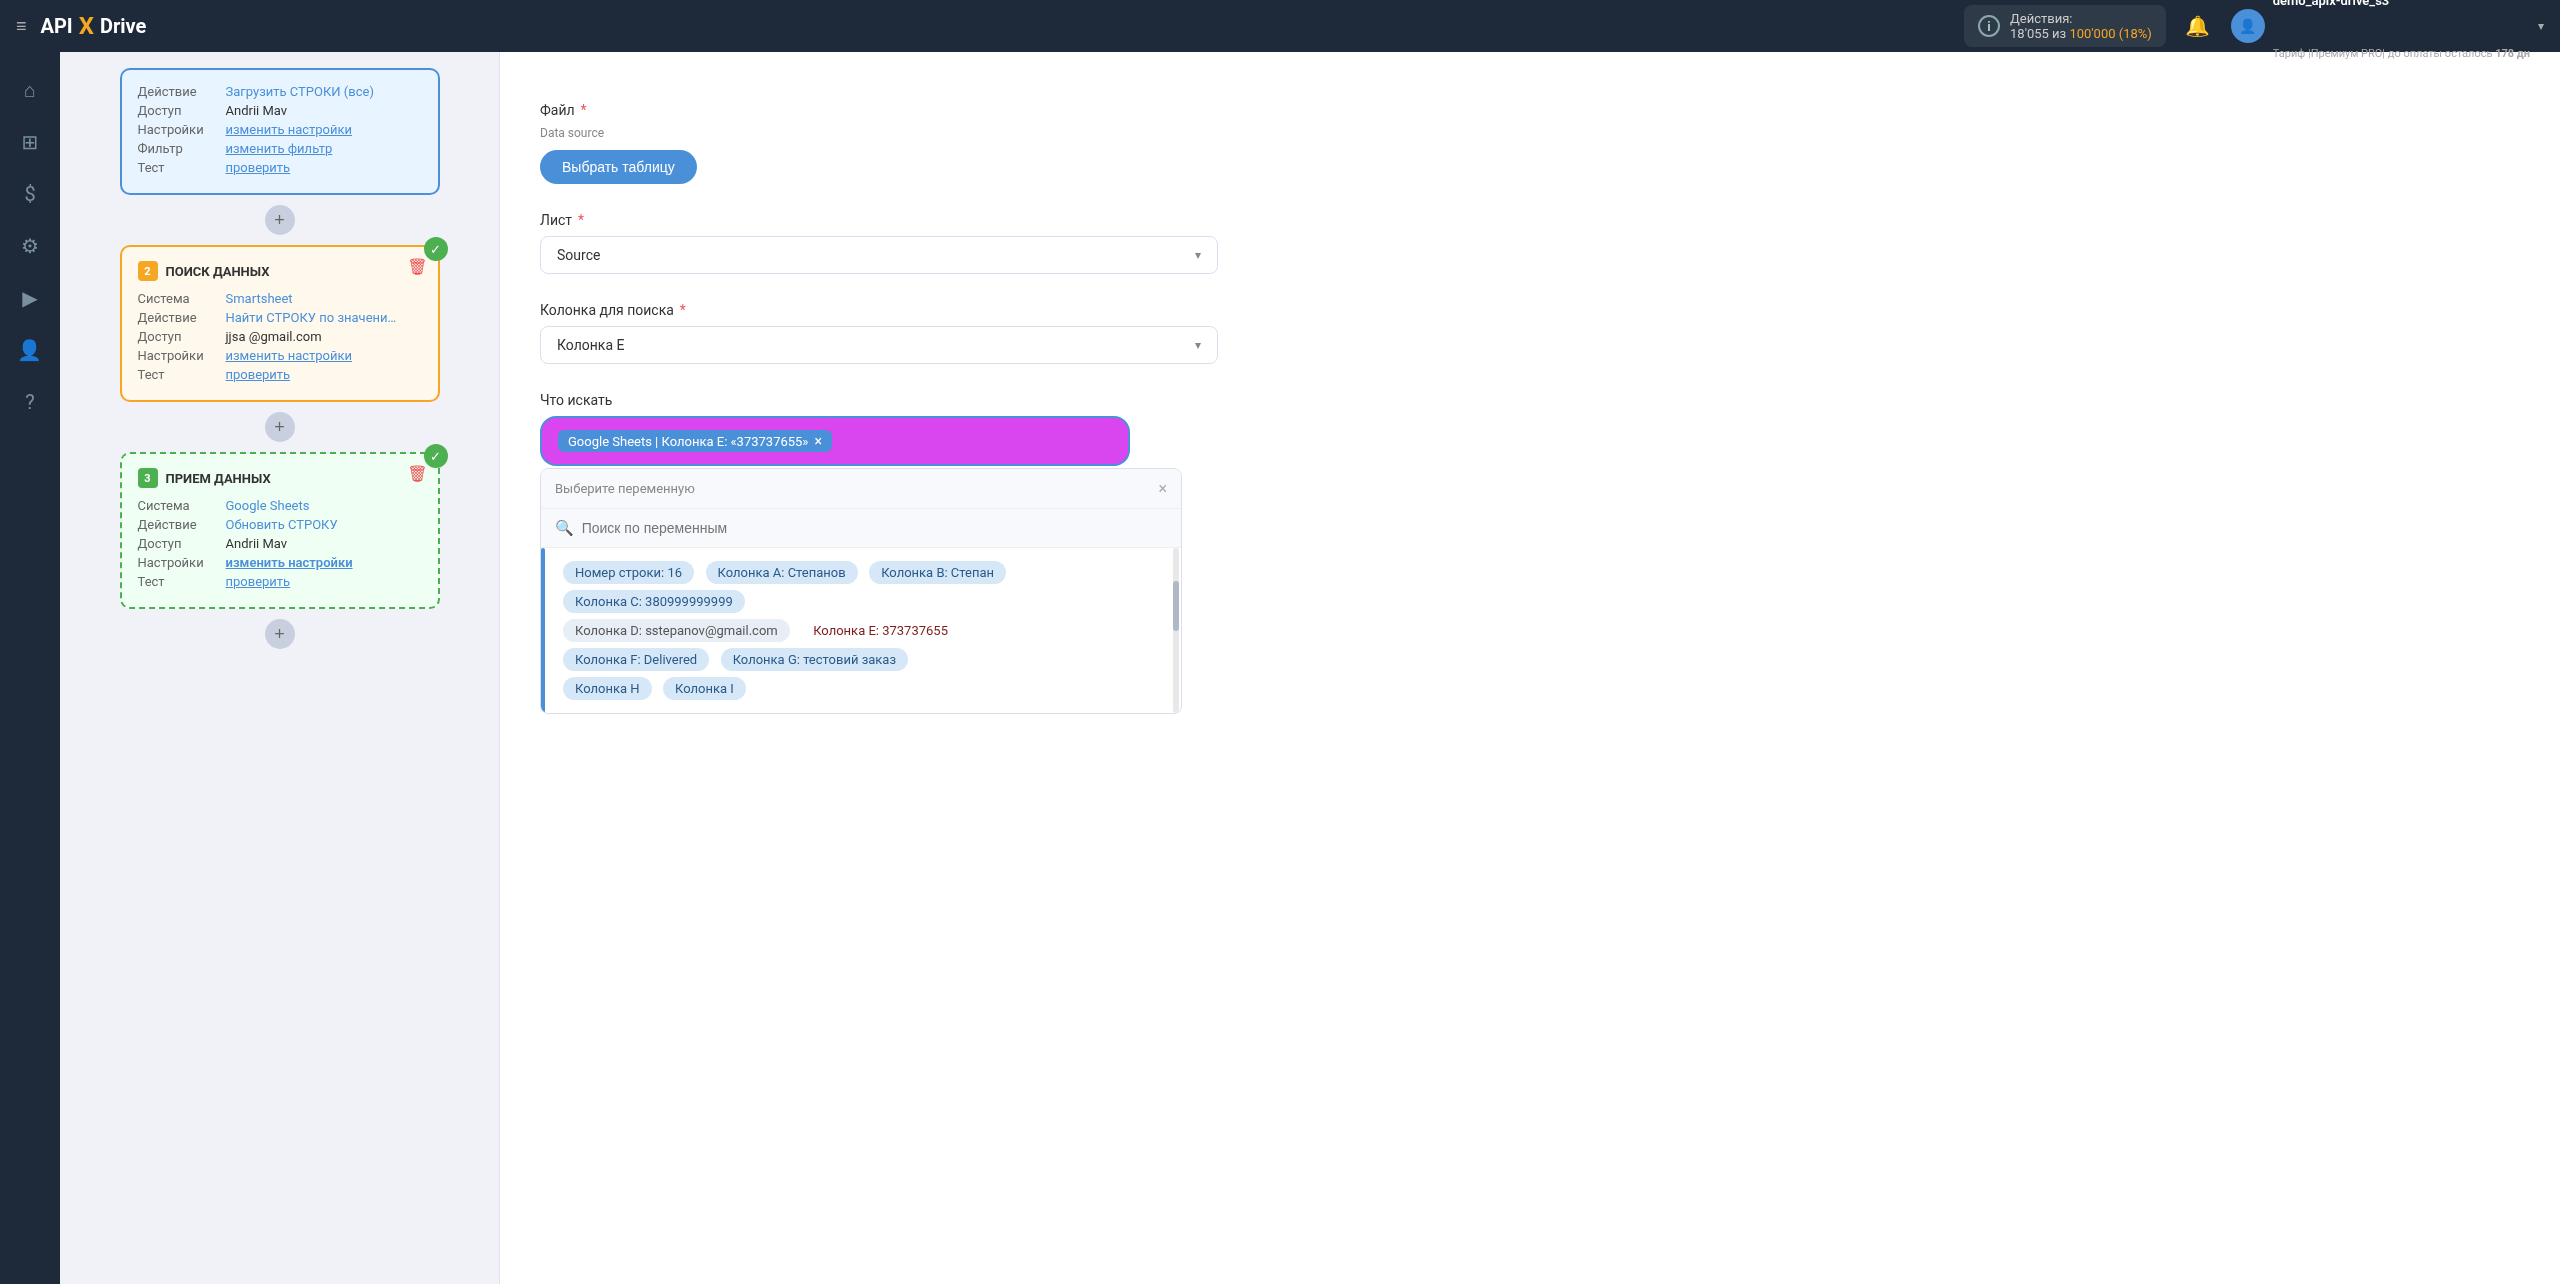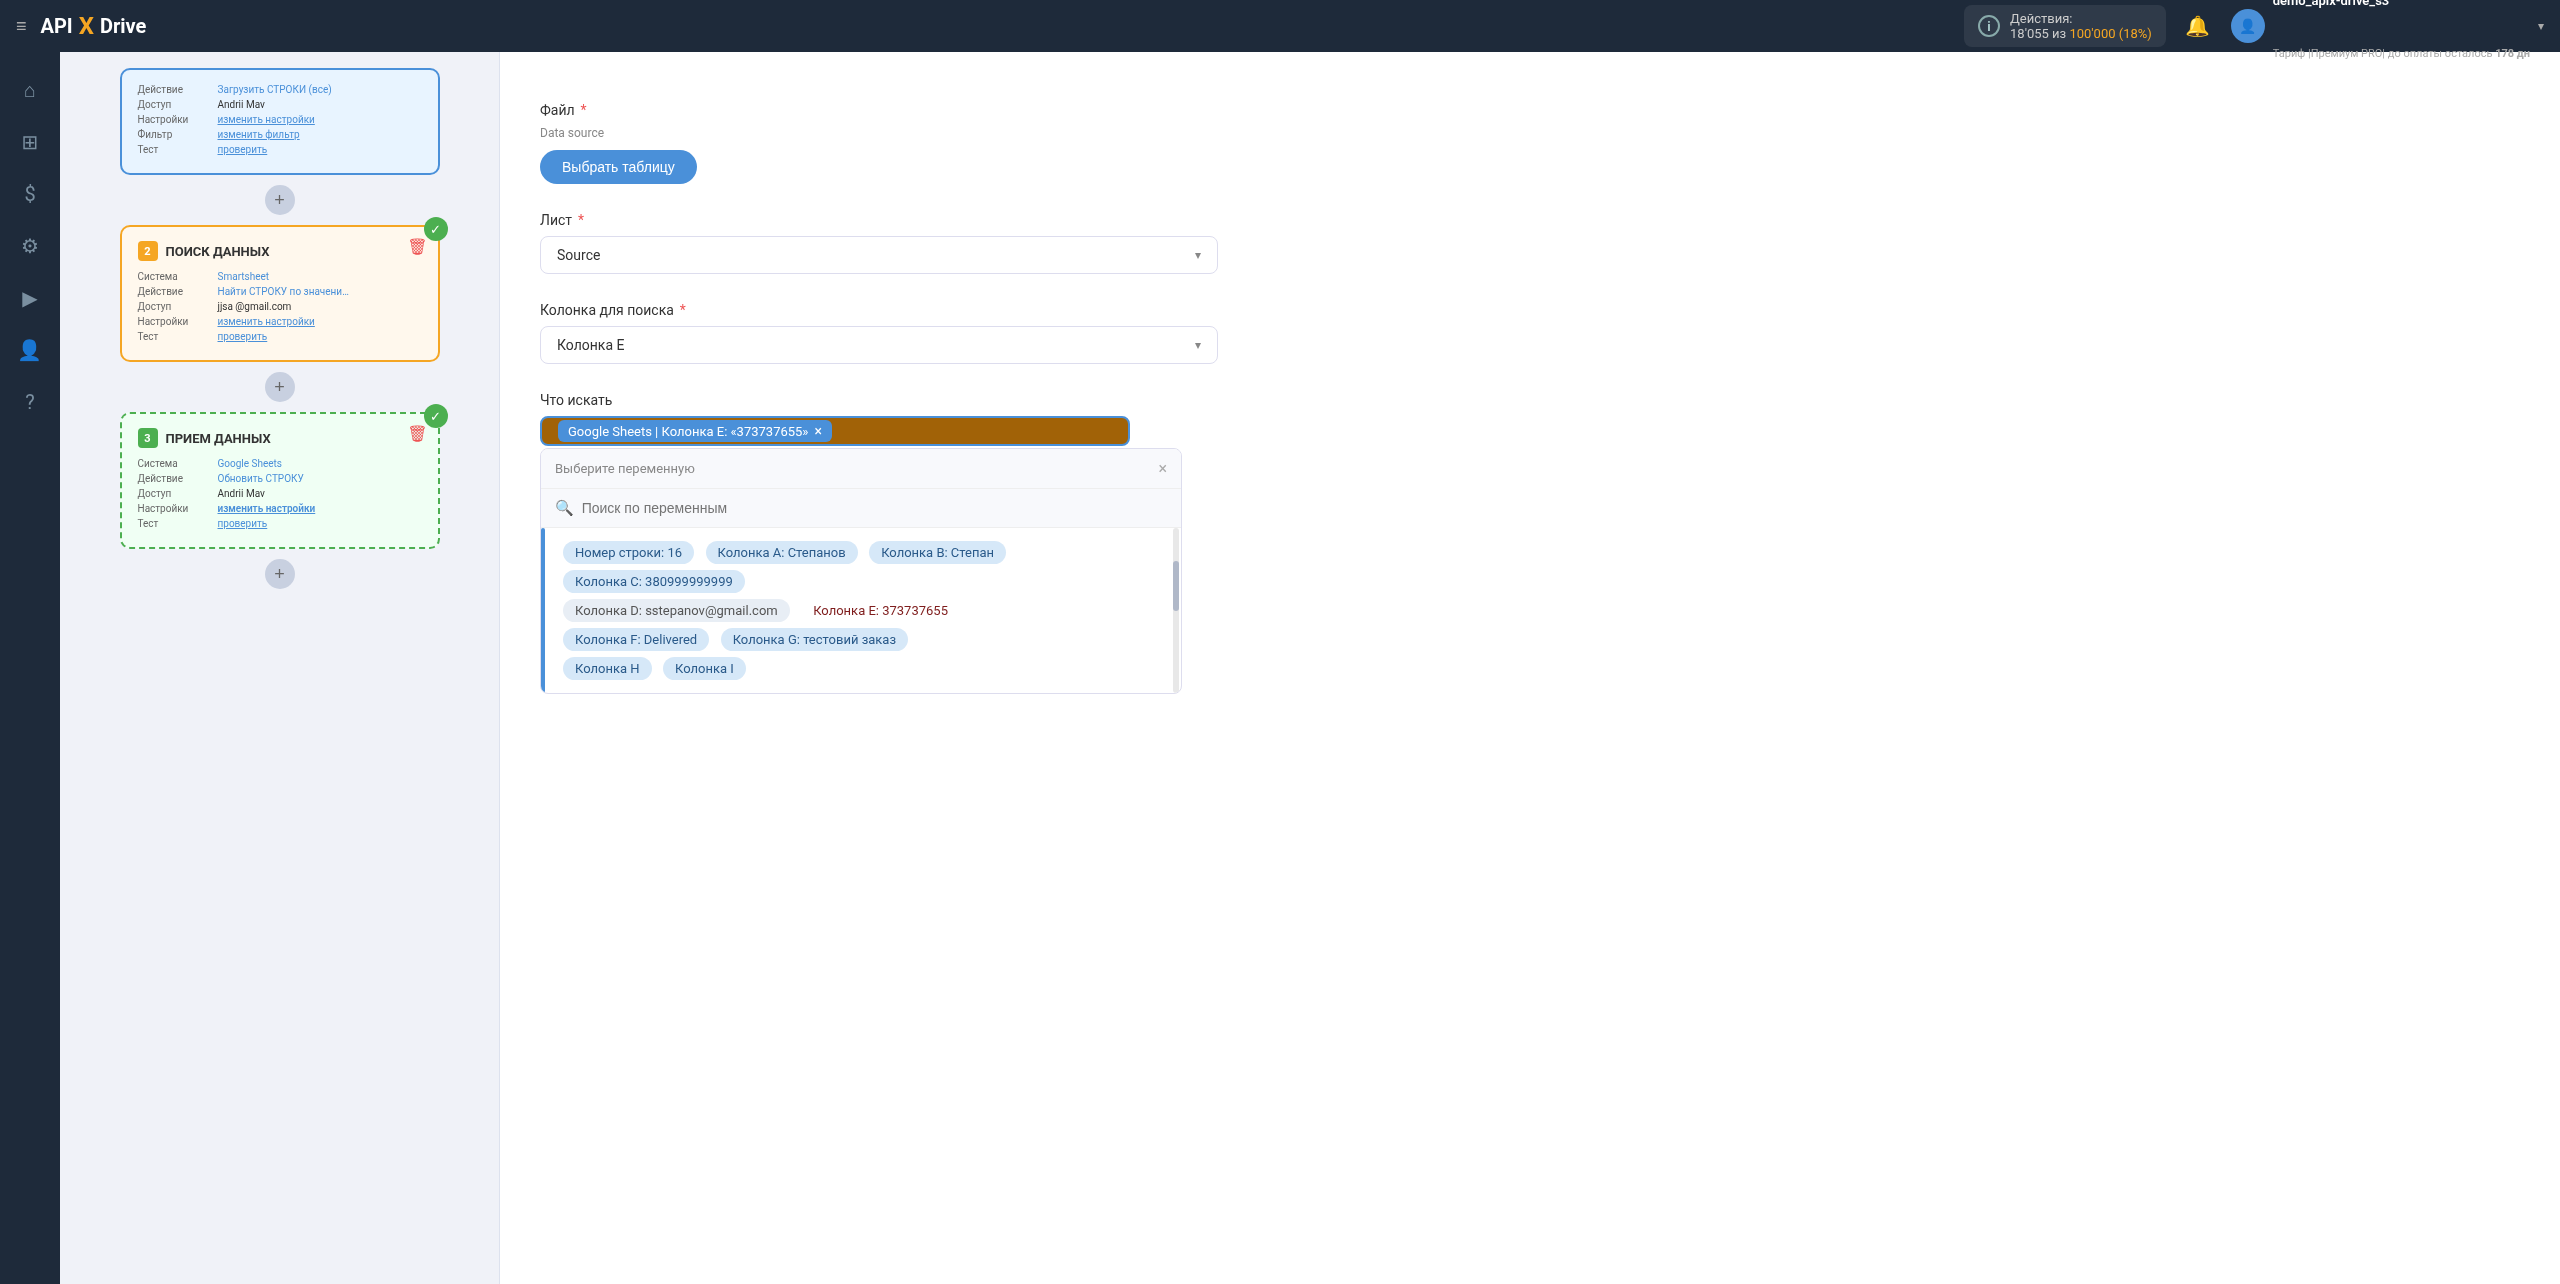--- a/index.html
+++ b/index.html
@@ -48,21 +48,21 @@
       width: 320px; border-radius: 10px; padding: 14px 16px; margin-bottom: 0; position: relative;
     }
     .flow-card.blue-border { border: 2px solid #4a90d9; background: #e8f4ff; }
     .flow-card.orange-border { border: 2px solid #f5a623; background: #fff8ed; }
     .flow-card.green-border { border: 2px dashed #4caf50; background: #f0fff4; }
 
     .flow-card-header { font-weight: 700; font-size: 13px; display: flex; align-items: center; gap: 8px; margin-bottom: 10px; }
     .flow-card-num { width: 20px; height: 20px; border-radius: 4px; background: #f5a623; color: white; font-size: 11px; font-weight: 700; display: flex; align-items: center; justify-content: center; }
     .flow-card-num.green { background: #4caf50; }
 
-    .flow-card-row { display: flex; gap: 0; margin-bottom: 4px; font-size: 10px; }
+    .flow-card-row { display: flex; gap: 8px; margin-bottom: 4px; font-size: 13px; }
     .flow-card-label { width: 80px; color: #666; flex-shrink: 0; }
     .flow-card-value { color: #4a90d9; }
     .flow-card-value.dark { color: #333; }
     .flow-card-value.underline { text-decoration: underline; cursor: pointer; }
 
     .flow-delete { position: absolute; top: 10px; right: 10px; color: #e55; font-size: 16px; cursor: pointer; }
     .flow-check { position: absolute; top: -10px; right: -10px; width: 24px; height: 24px; border-radius: 50%; background: #4caf50; color: white; display: flex; align-items: center; justify-content: center; font-size: 13px; }
 
     .add-btn {
       width: 30px; height: 30px; border-radius: 50%; background: #c8d0e0; border: none; color: #666; font-size: 18px; cursor: pointer; display: flex; align-items: center; justify-content: center; margin: 10px 0;
@@ -81,21 +81,21 @@
     .config-btn {
       background: #4a90d9; color: white; border: none; border-radius: 20px; padding: 9px 22px; font-size: 14px; cursor: pointer; font-weight: 500;
     }
 
     .config-select {
       width: 678px; border: 1px solid #dde; border-radius: 8px; padding: 10px 16px; font-size: 14px; color: #333; background: white; display: flex; align-items: center; justify-content: space-between; cursor: pointer;
     }
     .config-select .chevron { color: #888; font-size: 12px; }
 
     .search-input-field {
-      width: 590px; border: 2px solid #4a90d9; border-radius: 8px; padding: 2px 16px; font-size: 14px; display: flex; align-items: center; gap: 8px; background: #a16207; flex-wrap: wrap;
+      width: 590px; border: 2px solid #4a90d9; border-radius: 16px; padding: 12px 16px; font-size: 14px; display: flex; align-items: center; gap: 8px; background: #d946ef; flex-wrap: wrap;
     }
     .search-tag {
       background: #4a90d9; color: white; border-radius: 6px; padding: 3px 10px; font-size: 13px; display: flex; align-items: center; gap: 6px;
     }
     .search-tag .tag-x { cursor: pointer; font-size: 14px; }
 
     
     .variable-dropdown {
       width: 642px; border: 1px solid #dde; border-radius: 8px; background: white; overflow: hidden; margin-top: 2px;
     }

